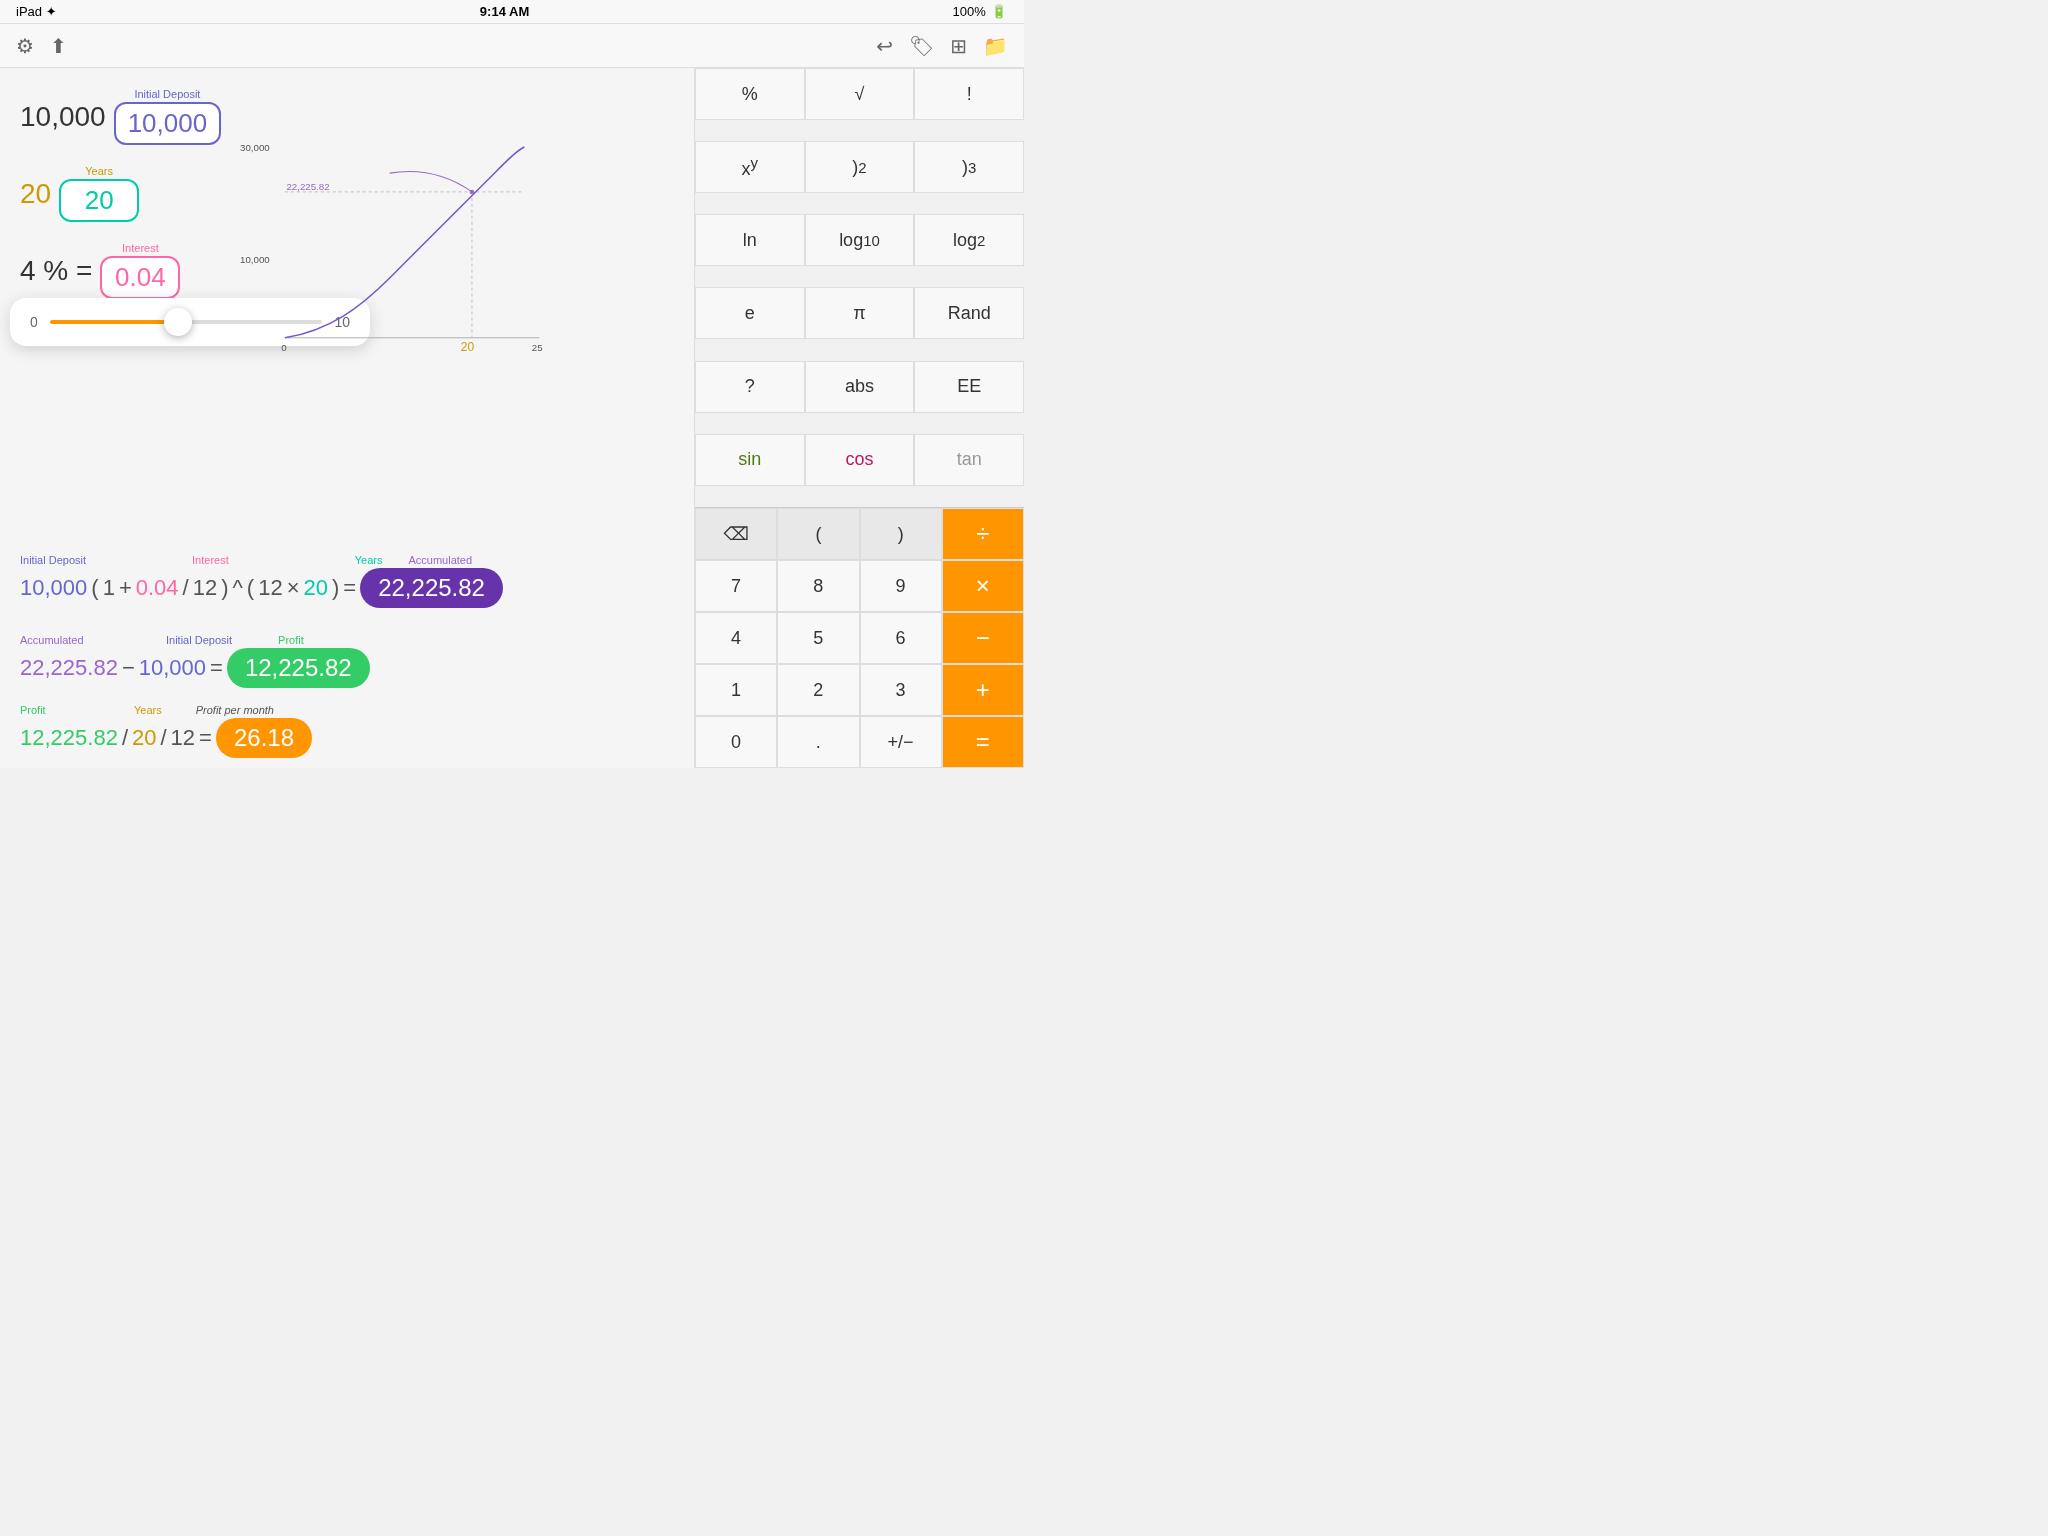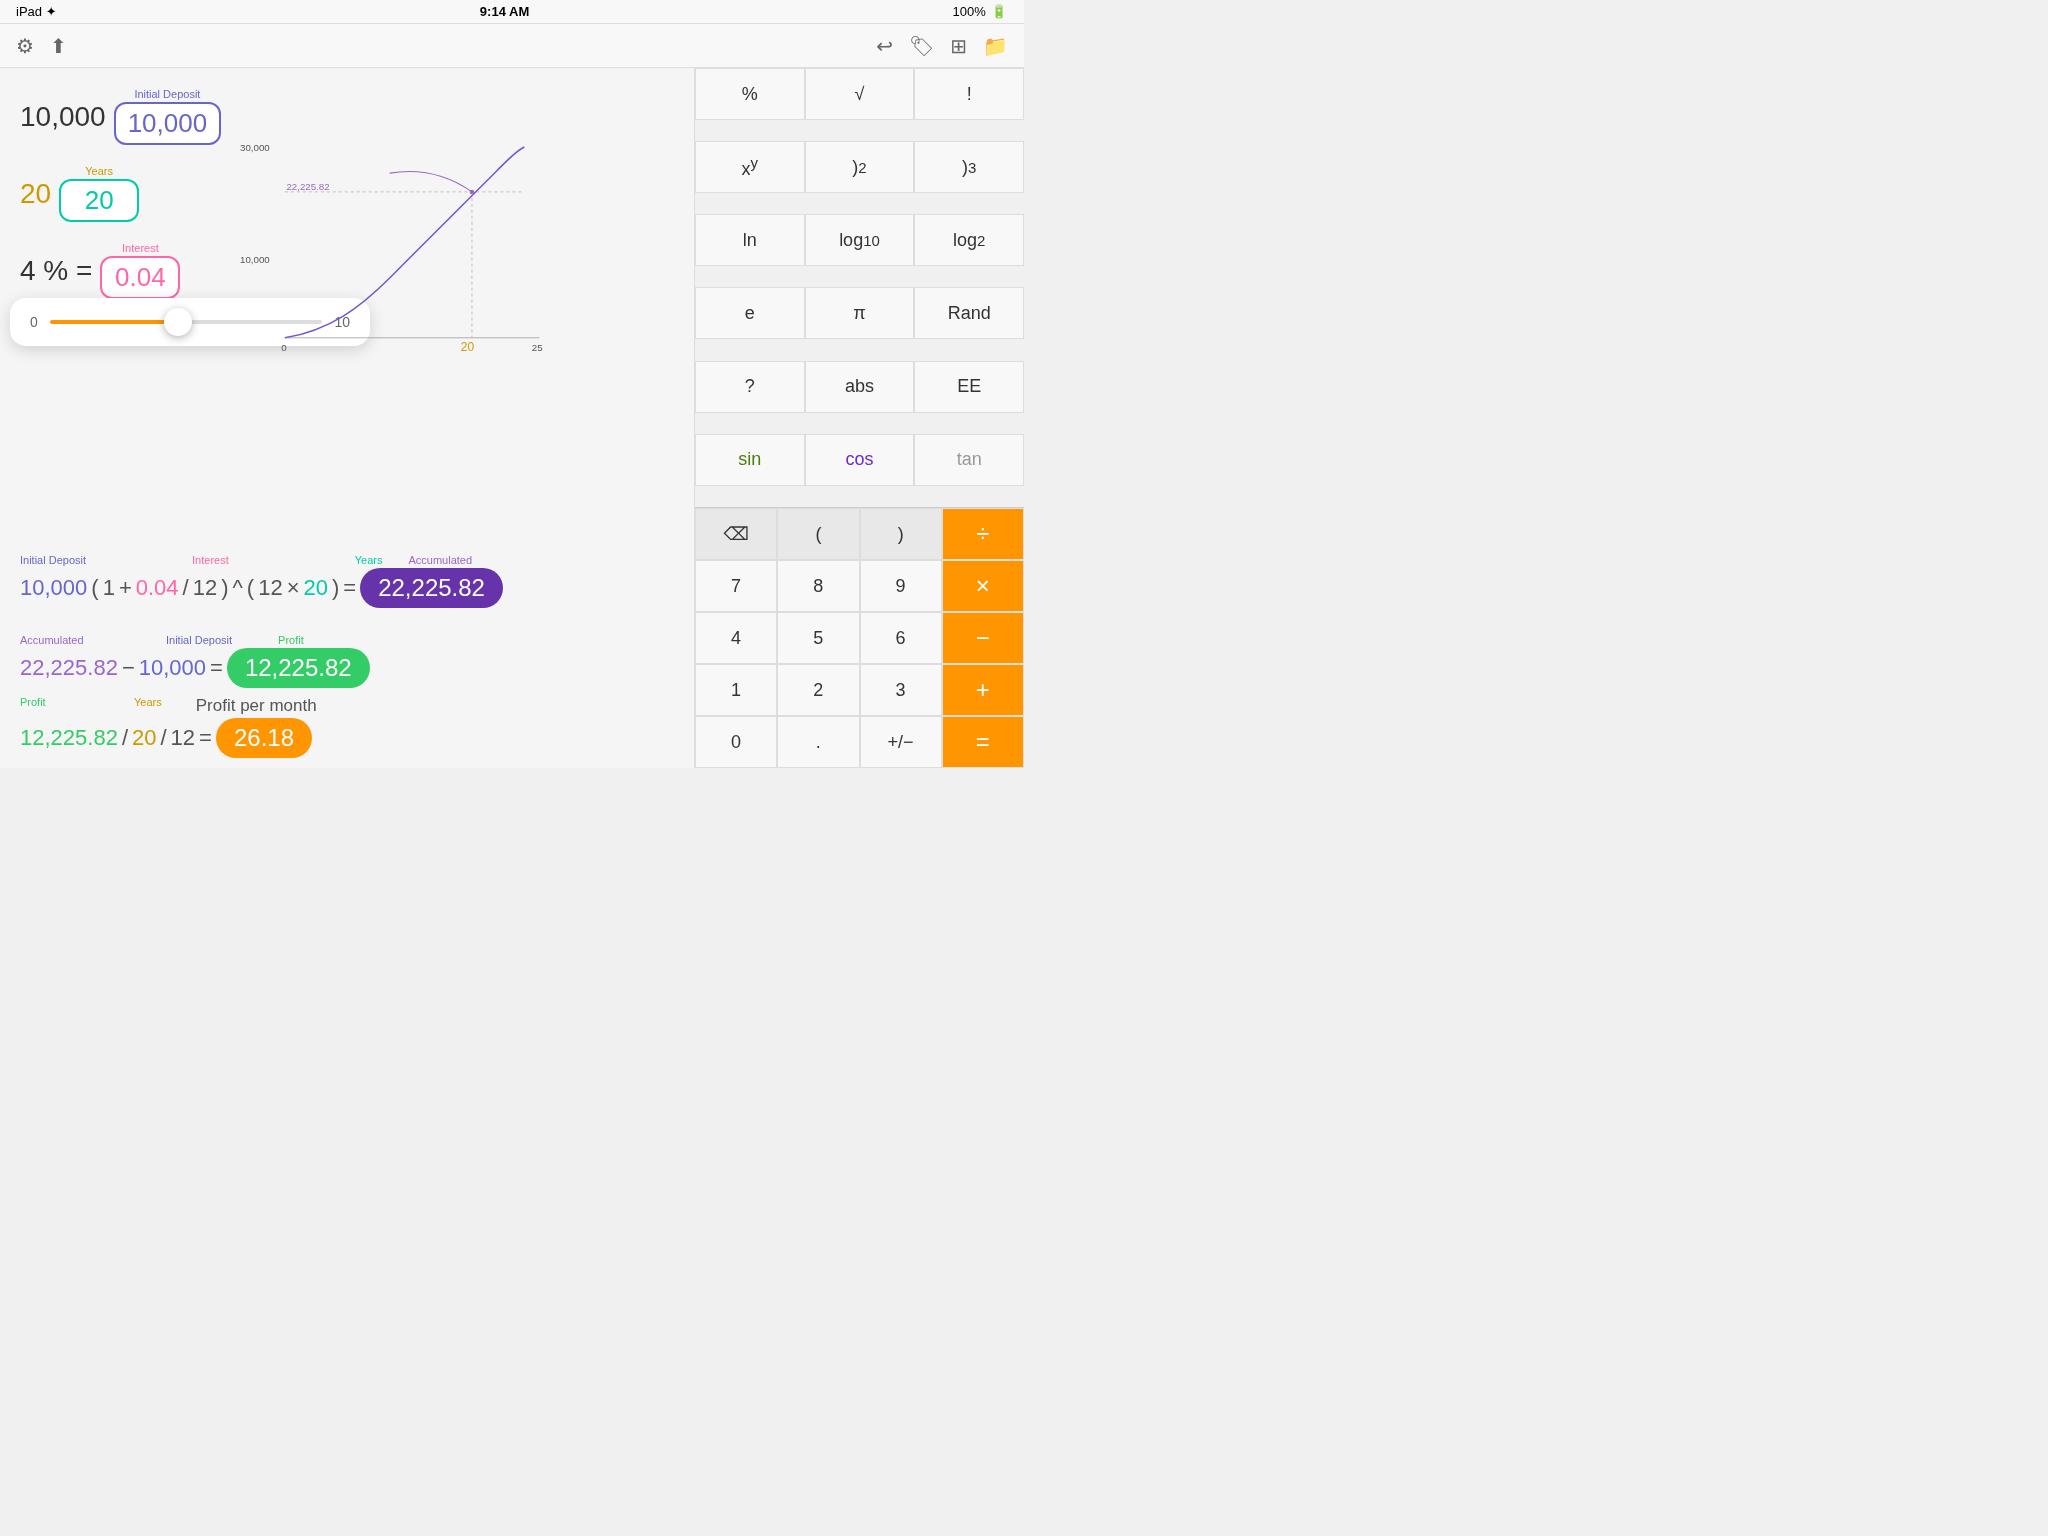--- a/index.html
+++ b/index.html
@@ -363,21 +363,21 @@
         <span style="color:#6666cc; font-size:22px; font-weight:300;">10,000</span>
         <span style="color:#555; font-size:22px; font-weight:300;">=</span>
         <span class="result-bubble bubble-green">12,225.82</span>
       </div>
     </div>
 
     <div style="position:absolute; bottom:10px; left:20px; right:20px;">
       <div style="display:flex; align-items:flex-start; gap:4px; margin-bottom:2px;">
         <span style="color:#33cc66; font-size:11px; min-width:60px;">Profit</span>
         <span style="color:#cc9900; font-size:11px; margin-left:50px;">Years</span>
-        <span style="color:#555; font-size:17px; margin-left:30px;">Profit per month</span>
+        <span style="color:#555; font-size:11px; margin-left:30px;font-style:italic;">Profit per month</span>
       </div>
       <div style="display:flex; align-items:center; gap:4px;">
         <span style="color:#33cc66; font-size:22px; font-weight:300;">12,225.82</span>
         <span style="color:#555; font-size:22px; font-weight:300;">/</span>
         <span style="color:#cc9900; font-size:22px; font-weight:300;">20</span>
         <span style="color:#555; font-size:22px; font-weight:300;">/</span>
         <span style="color:#555; font-size:22px; font-weight:300;">12</span>
         <span style="color:#555; font-size:22px; font-weight:300;">=</span>
         <span class="result-bubble bubble-orange">26.18</span>
       </div>
@@ -405,21 +405,21 @@
 
       <div class="calc-btn">e</div>
       <div class="calc-btn">π</div>
       <div class="calc-btn">Rand</div>
 
       <div class="calc-btn">?</div>
       <div class="calc-btn">abs</div>
       <div class="calc-btn">EE</div>
 
       <div class="calc-btn" style="color:#4d7c0f;">sin</div>
-      <div class="calc-btn" style="color:#6d28d9;">cos</div>
+      <div class="calc-btn" style="color:#be185d;">cos</div>
       <div class="calc-btn" style="color:#999;">tan</div>
     </div>
 
     <div style="height:1px; background:#ccc;"></div>
 
     <div class="calc-numpad">
 
       <div class="calc-btn light-gray delete-btn">⌫</div>
       <div class="calc-btn light-gray">(</div>
       <div class="calc-btn light-gray">)</div>

